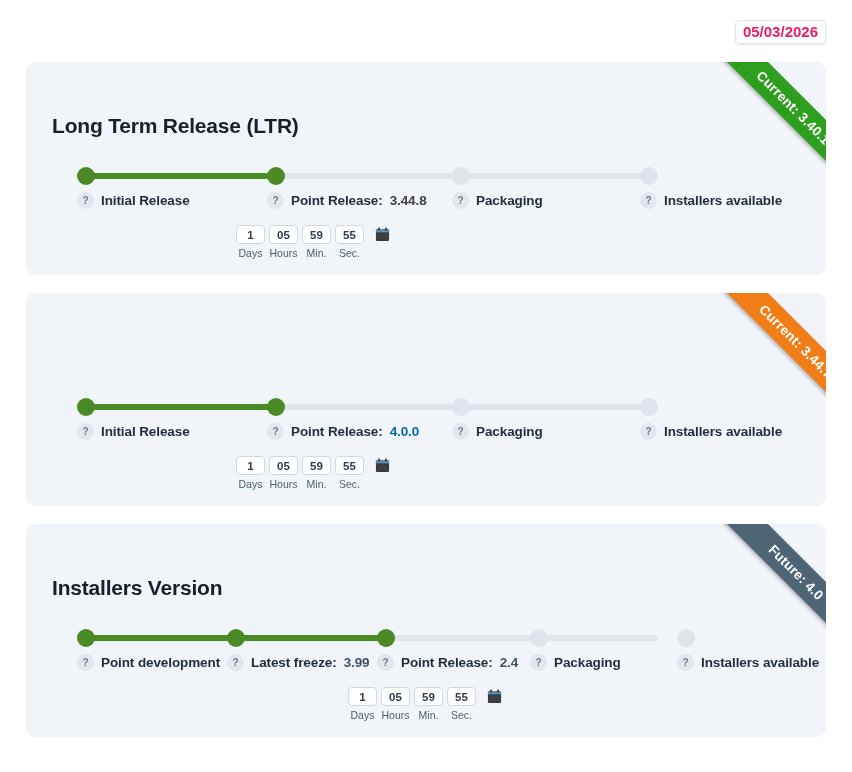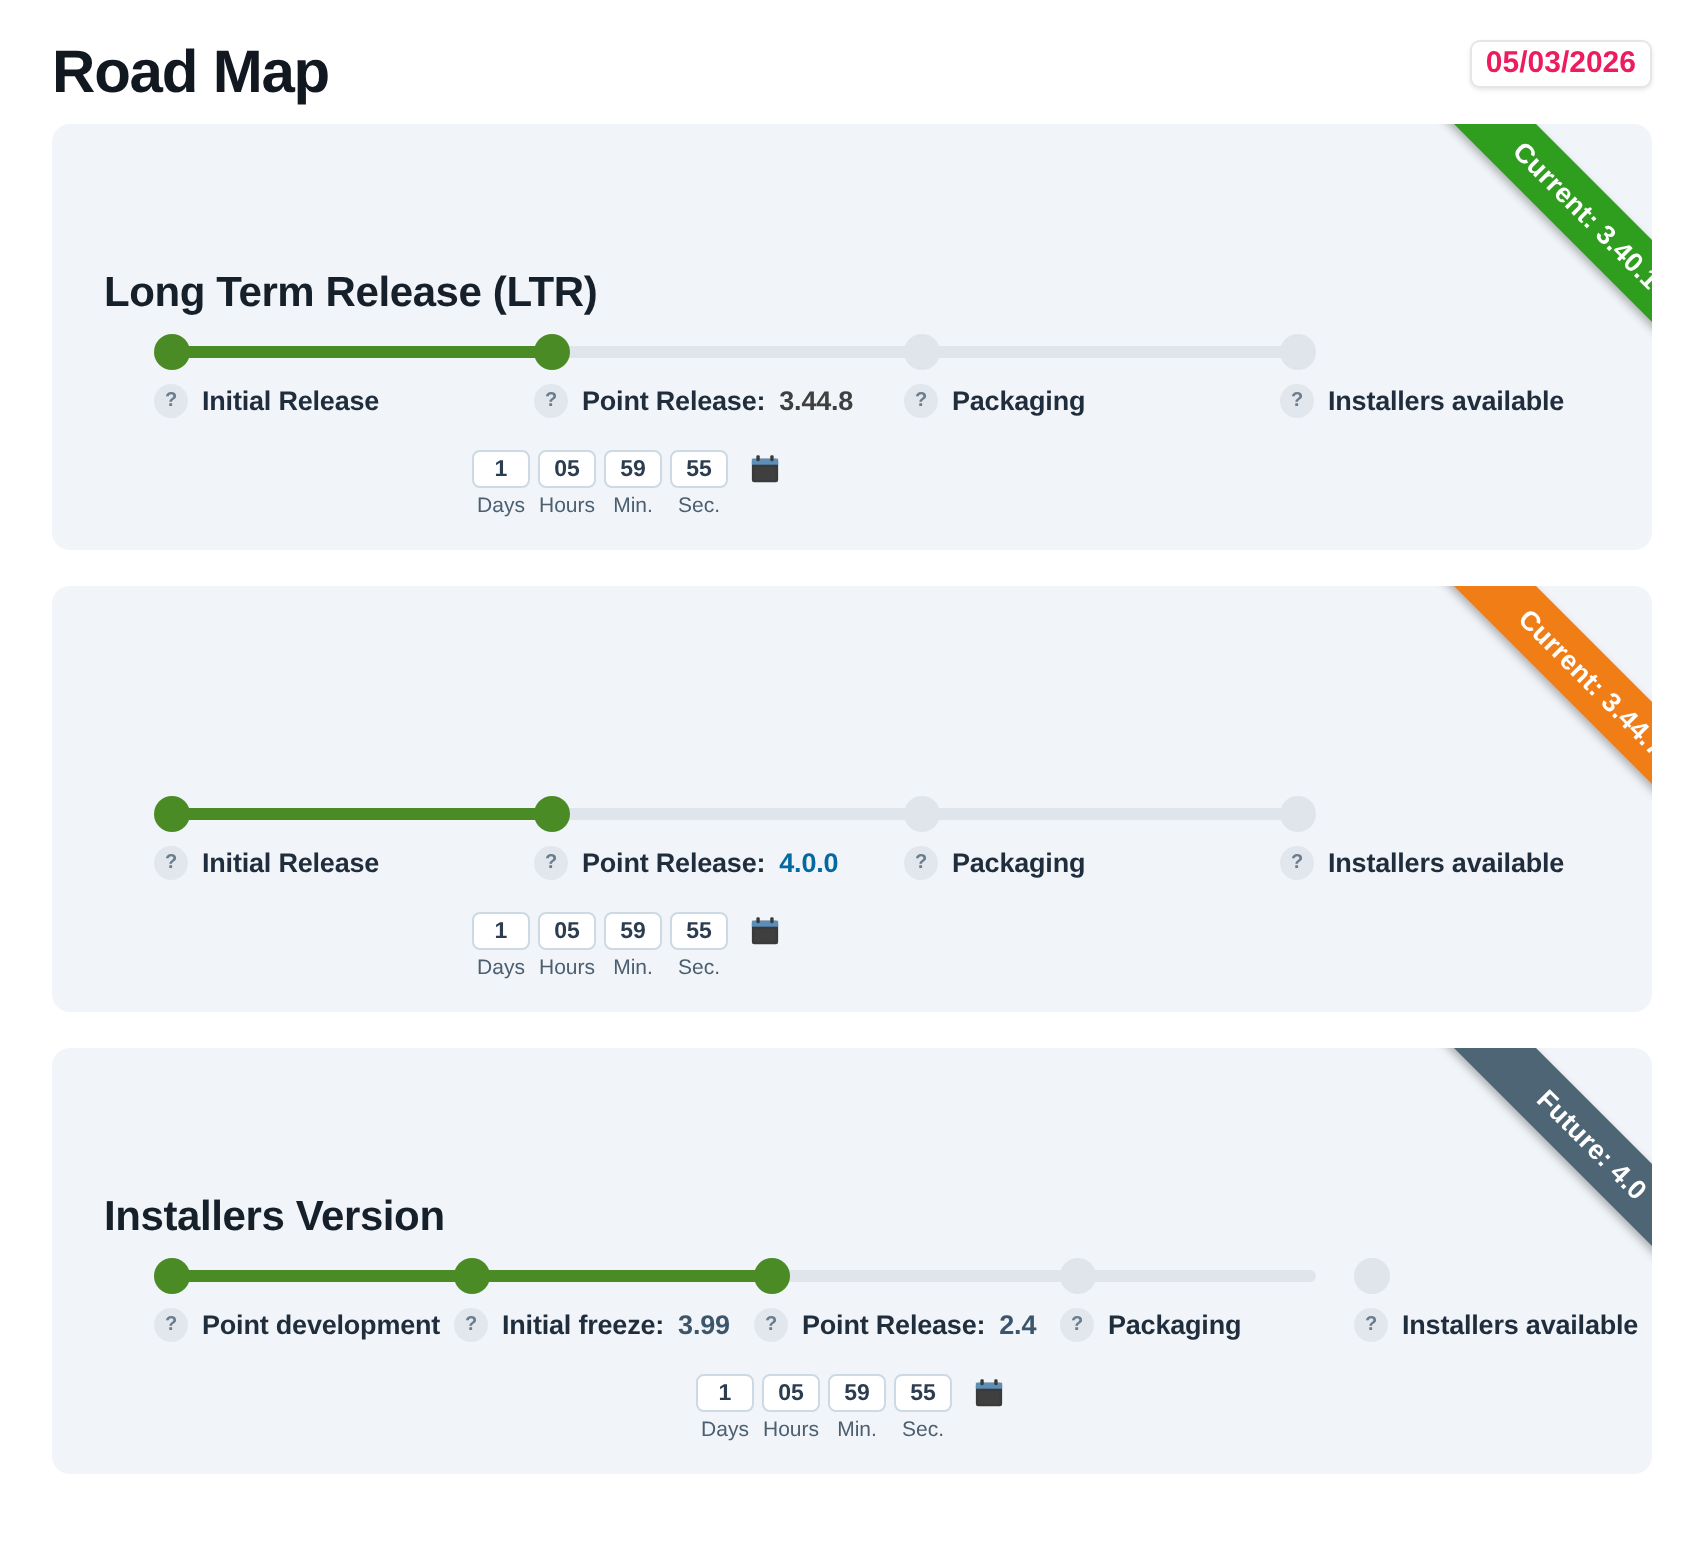--- a/index.html
+++ b/index.html
@@ -53,21 +53,21 @@
     margin-bottom: 18px;
     overflow: hidden;
   }
   .card-1 { height: 213px; }
   .card-2 { height: 213px; }
   .card-3 { height: 213px; }
 
   .card-title {
     position: absolute;
     left: 26px;
-    top: 73px;
+    top: 52px;
     font-size: 21px;
     font-weight: 600;
     color: #16202b;
     letter-spacing: -0.2px;
   }
 
   
   .ribbon-wrap {
     position: absolute;
     top: 0;
@@ -200,21 +200,20 @@
     margin-top: 2px;
     width: 15px;
     height: 15px;
     display: block;
   }
 </style>
 </head>
 <body>
 
 <div class="page-header">
-  <div class="page-title">Road Map</div>
   <div class="date-badge">05/03/2026</div>
 </div>
 
 <div class="cards">
 
   <div class="card card-1">
     <div class="ribbon-wrap">
       <div class="ribbon ribbon-green">Current: 3.40.15</div>
     </div>
 
@@ -350,21 +349,21 @@
       <div class="node" style="left:487px;"></div>
       <div class="node" style="left:634px;"></div>
     </div>
 
     <div class="step-label" style="left:51px;">
       <span class="qmark">?</span>
       <span class="step-text">Point development</span>
     </div>
     <div class="step-label" style="left:201px;">
       <span class="qmark">?</span>
-      <span class="step-text">Initial freeze:</span>
+      <span class="step-text">Latest freeze:</span>
       <span class="step-text ver ver-slate">3.99</span>
     </div>
     <div class="step-label" style="left:351px;">
       <span class="qmark">?</span>
       <span class="step-text">Point Release:</span>
       <span class="step-text ver ver-slate">2.4</span>
     </div>
     <div class="step-label" style="left:504px;">
       <span class="qmark">?</span>
       <span class="step-text">Packaging</span>

